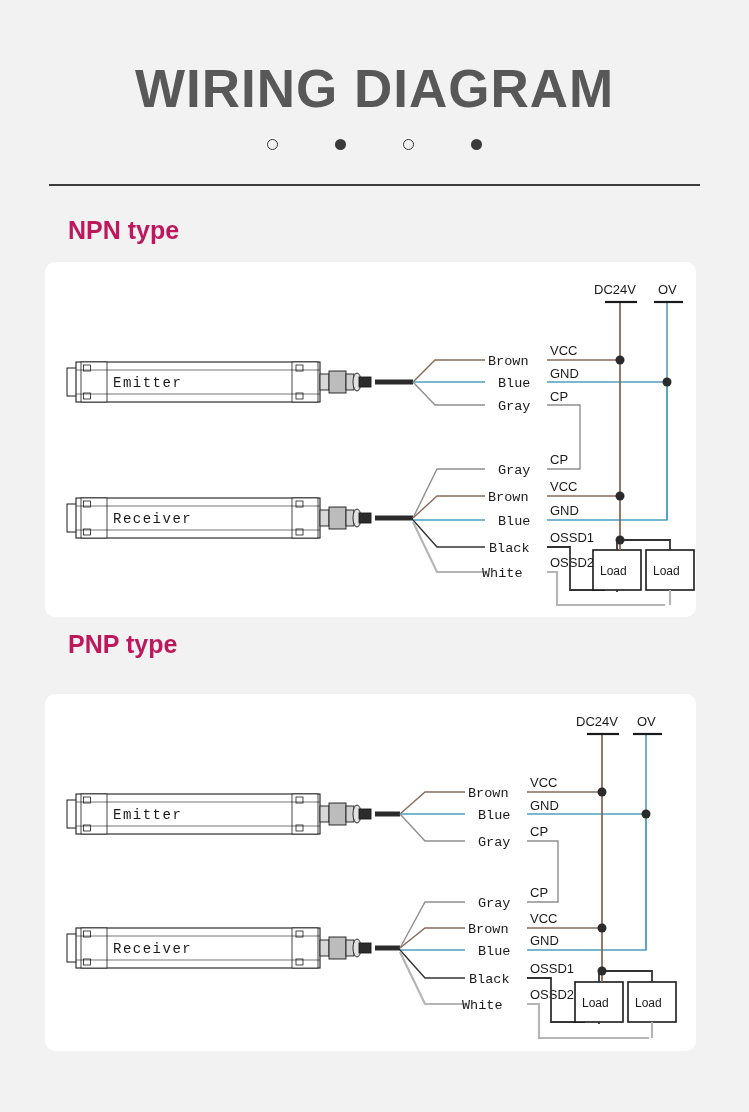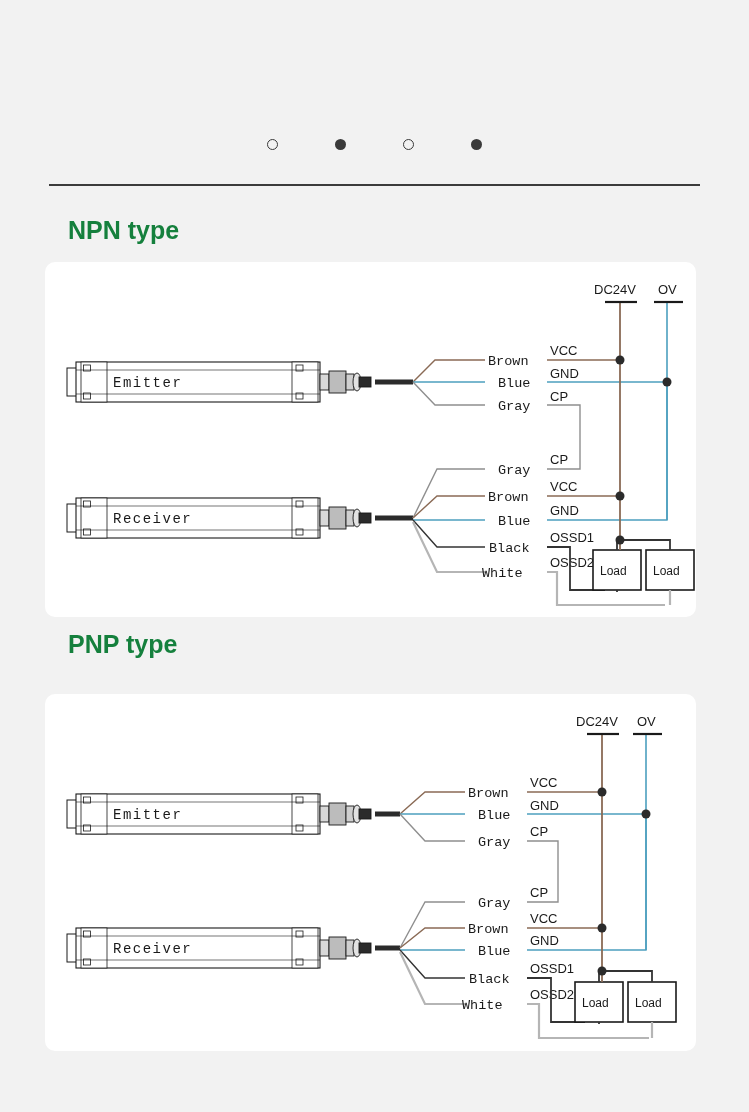--- a/index.html
+++ b/index.html
@@ -28,21 +28,21 @@
   .dot.hollow{border:1.5px solid #3a3a3a;background:transparent;}
   .dot.solid{background:#3a3a3a;}
   .divider{
     position:absolute;top:184px;left:49px;width:651px;height:2px;
     background:#3c3c3c;
   }
 
   
   .section-title{
     position:absolute;left:68px;
-    font-size:25px;font-weight:bold;color:#15803d;
+    font-size:25px;font-weight:bold;color:#be185d;
   }
   .card{
     position:absolute;left:45px;width:651px;
     background:#ffffff;border-radius:10px;
   }
   #npn-title{top:216px;}
   #npn-card{top:262px;height:355px;}
   #pnp-title{top:630px;}
   #pnp-card{top:694px;height:357px;}
 
@@ -53,20 +53,21 @@
   text.sig{font-family:"Liberation Sans",sans-serif;font-size:13px;}
   text.rail{font-family:"Liberation Sans",sans-serif;font-size:13px;}
   text.dev{font-size:14px;letter-spacing:1.5px;}
   text.load{font-family:"Liberation Sans",sans-serif;font-size:12px;}
 </style>
 </head>
 <body>
 
 <div class="page">
 
+  <div class="title">WIRING DIAGRAM</div>
 
   <div class="dots">
     <span class="dot hollow"></span>
     <span class="dot solid"></span>
     <span class="dot hollow"></span>
     <span class="dot solid"></span>
   </div>
 
   <div class="divider"></div>
 

